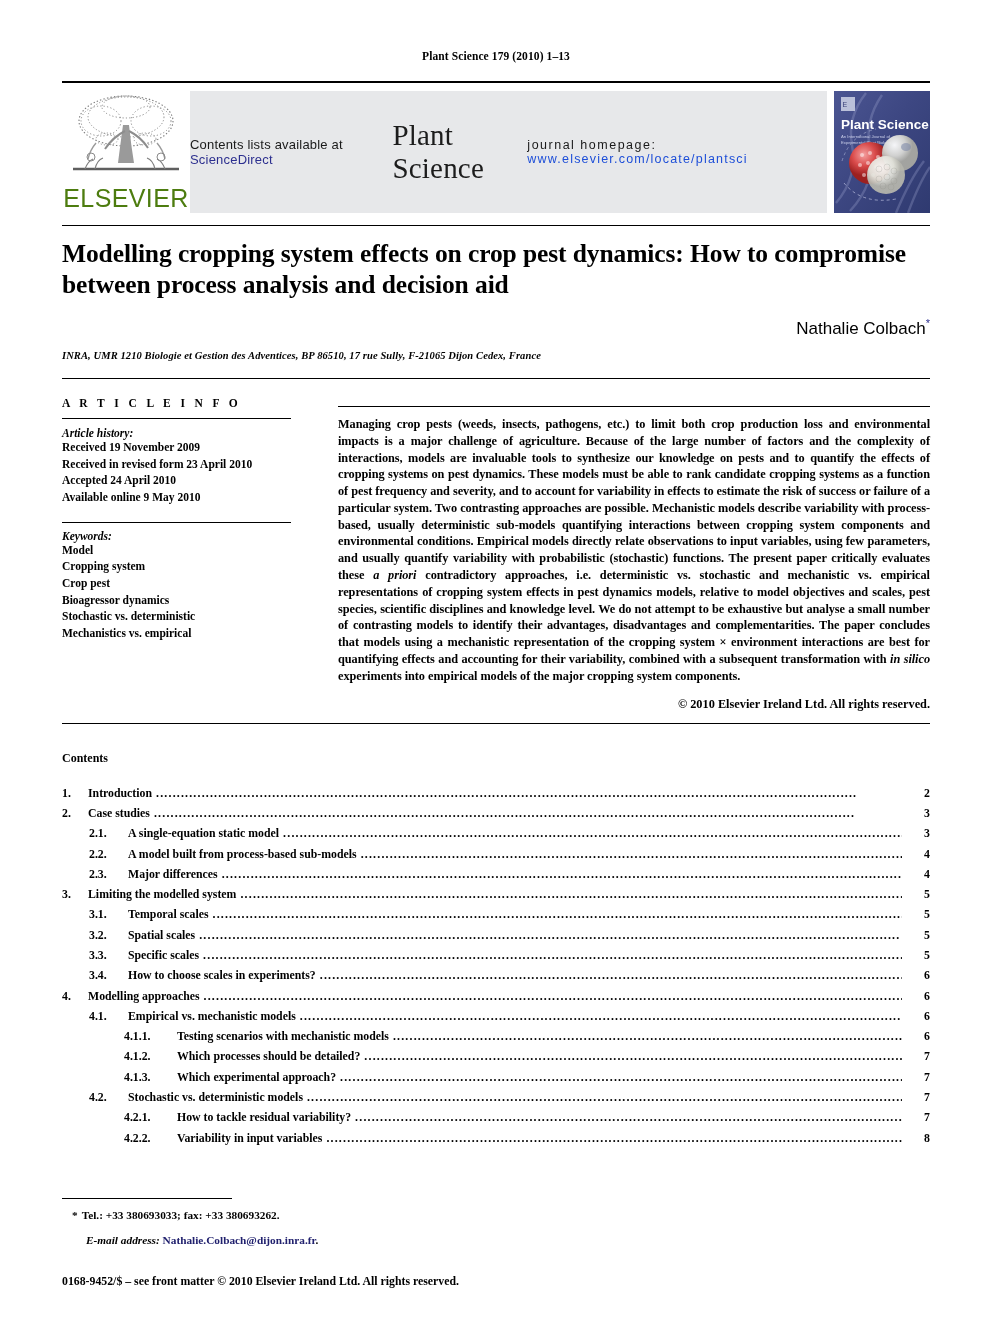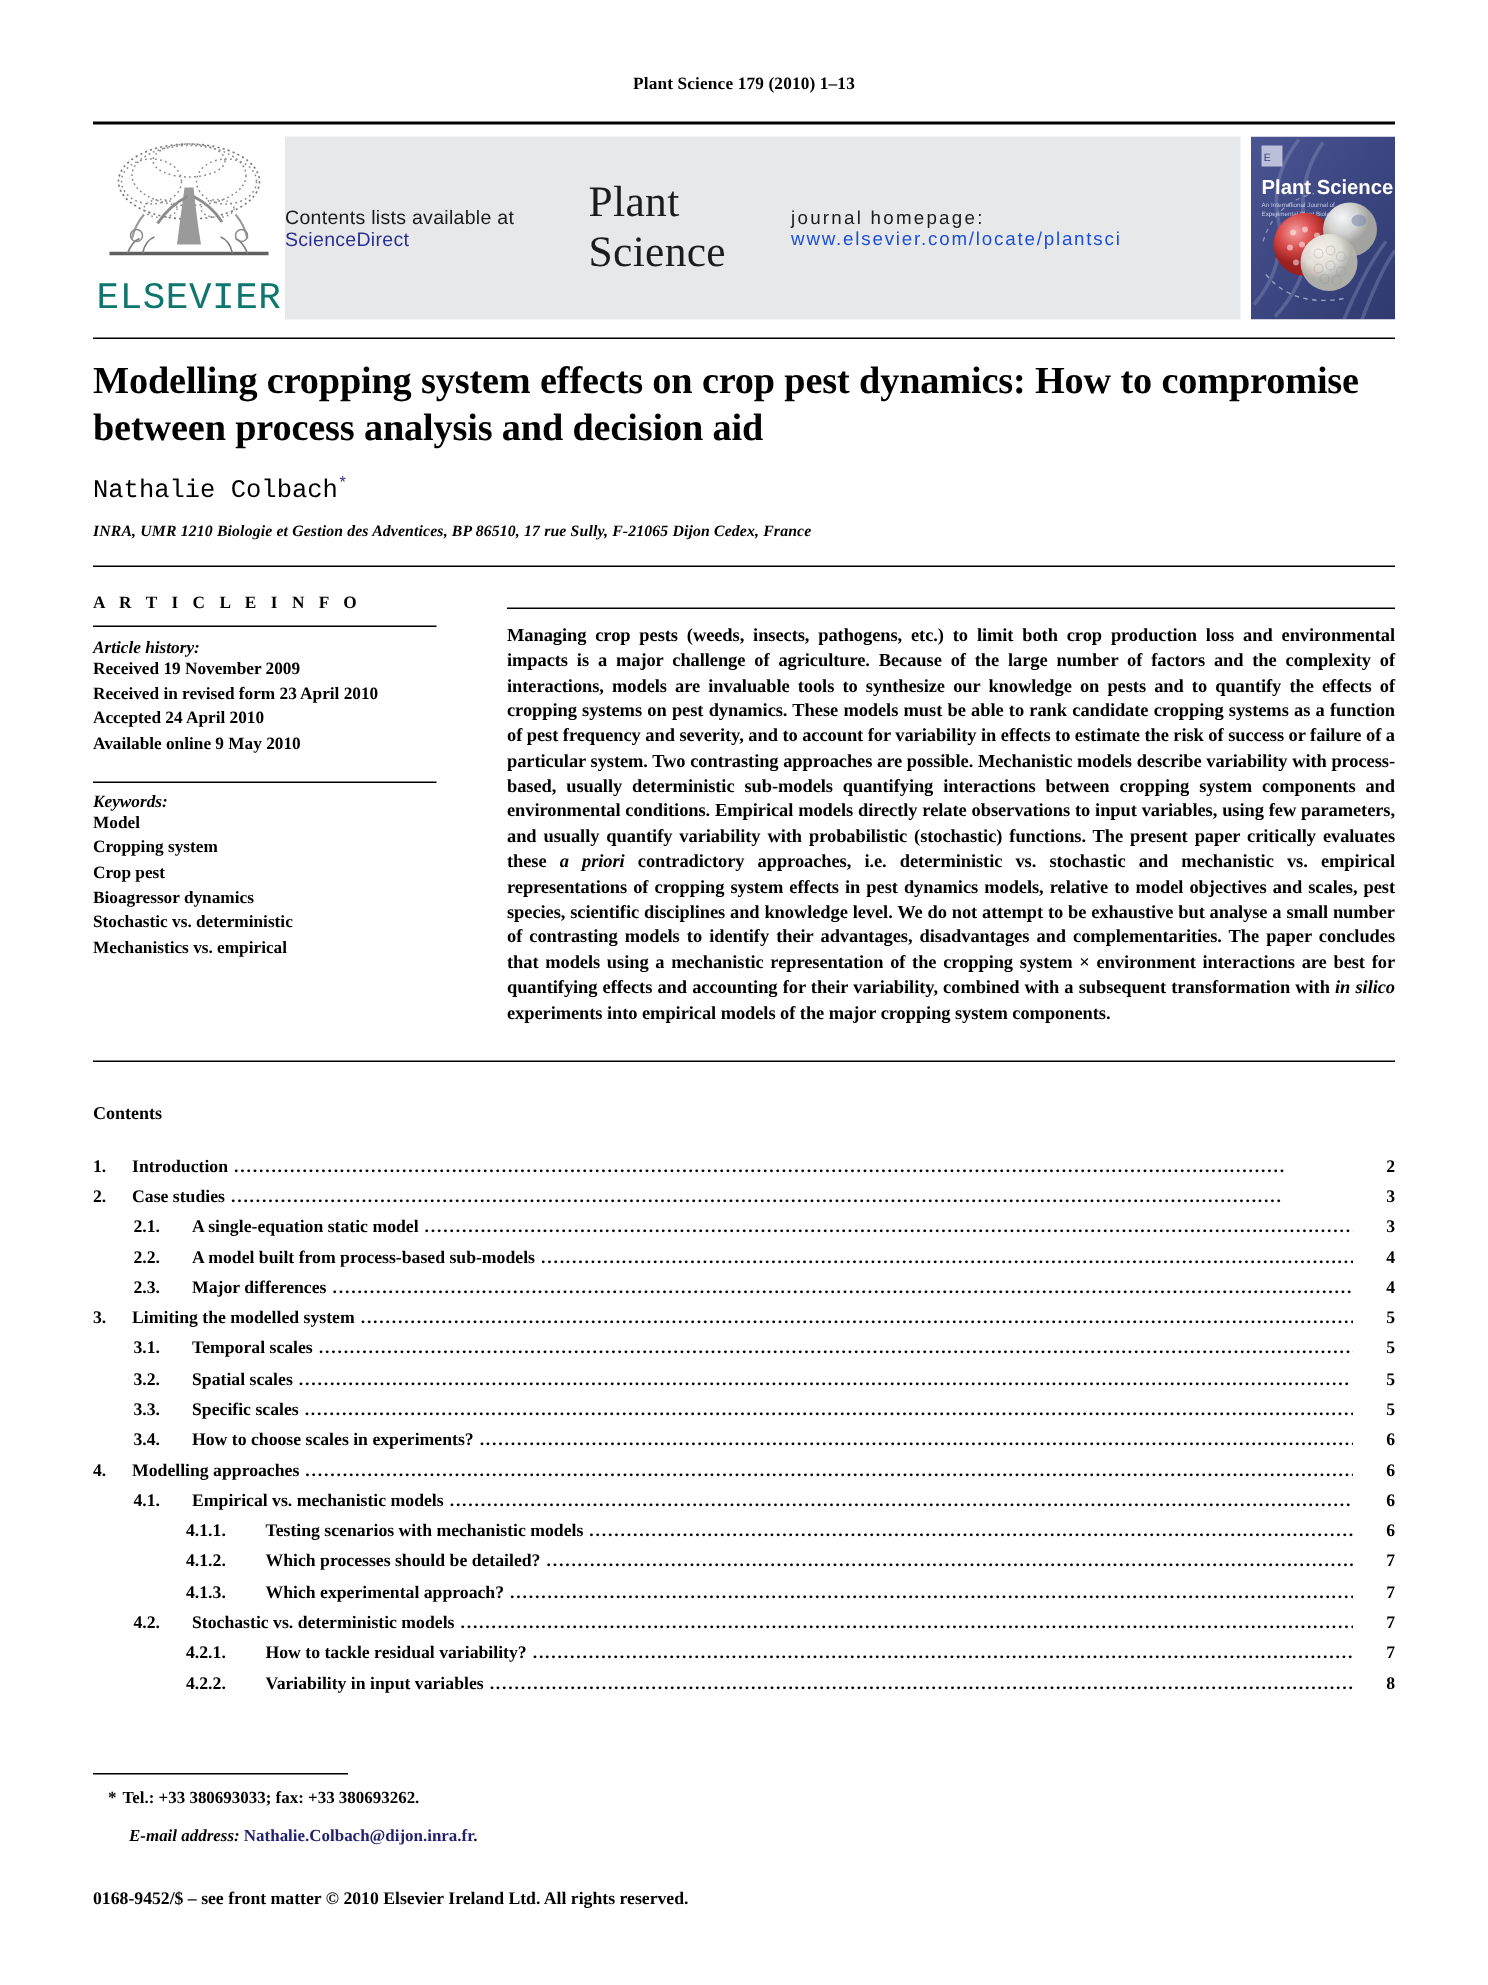--- a/index.html
+++ b/index.html
@@ -38,22 +38,22 @@
     width: 128px;
     flex: 0 0 128px;
     display: flex;
     flex-direction: column;
     align-items: center;
     justify-content: flex-end;
     padding-bottom: 2px;
   }
   .tree-svg { display: block; }
   .elsevier-word {
-    font-family: Liberation Mono, monospace;
-    color: #0f766e;
+    font-family: Liberation Sans, sans-serif;
+    color: #4d7c0f;
     font-size: 25px;
     letter-spacing: 0.4px;
     line-height: 1;
     margin-top: 1px;
   }
   .header-center {
     flex: 1 1 auto;
     background: #e7e8ea;
     display: flex;
     align-items: center;
@@ -96,23 +96,24 @@
     margin-top: 16px;
   }
   .art-title {
     font-family: "Liberation Serif", serif;
     font-size: 25.5px;
     line-height: 1.22;
     margin-top: 12px;
     letter-spacing: -0.1px;
   }
   .authors {
-    font-family: Liberation Mono, monospace;
+    font-family: Liberation Sans, sans-serif;
     font-size: 17px;
     margin-top: 0;
+    text-align: right;
   }
   .authors sup { font-size: 11px; vertical-align: super; }
   .affiliation {
     font-family: "Liberation Serif", serif;
     font-style: italic;
     font-weight: bold;
     font-size: 10.5px;
     margin-top: 11px;
     letter-spacing: 0.1px;
   }
@@ -372,20 +373,21 @@
         <div class="kw-line">Crop pest</div>
         <div class="kw-line">Bioagressor dynamics</div>
         <div class="kw-line">Stochastic vs. deterministic</div>
         <div class="kw-line">Mechanistics vs. empirical</div>
       </div>
     </div>
 
     <div class="col-right">
       <div class="thin-rule"></div>
       <p class="abstract-body"><span>Managing crop pests (weeds, insects, pathogens, etc.) to limit both crop production loss and environmental impacts is a major challenge of agriculture. Because of the large number of factors and the complexity of interactions, models are invaluable tools to synthesize our knowledge on pests and to quantify the effects of cropping systems on pest dynamics. These models must be able to rank candidate cropping systems as a function of pest frequency and severity, and to account for variability in effects to estimate the risk of success or failure of a particular system. Two contrasting approaches are possible. Mechanistic models describe variability with process-based, usually deterministic sub-models quantifying interactions between cropping system components and environmental conditions. Empirical models directly relate observations to input variables, using few parameters, and usually quantify variability with probabilistic (stochastic) functions. The present paper critically evaluates these </span><i>a priori</i><span> contradictory approaches, i.e. deterministic vs. stochastic and mechanistic vs. empirical representations of cropping system effects in pest dynamics models, relative to model objectives and scales, pest species, scientific disciplines and knowledge level. We do not attempt to be exhaustive but analyse a small number of contrasting models to identify their advantages, disadvantages and complementarities. The paper concludes that models using a mechanistic representation of the cropping system × environment interactions are best for quantifying effects and accounting for their variability, combined with a subsequent transformation with </span><i>in silico</i><span> experiments into empirical models of the major cropping system components.</span></p>
+      <div class="copyright">© 2010 Elsevier Ireland Ltd. All rights reserved.</div>
     </div>
   </div>
 
   <div class="abs-end-rule"></div>
 
   <div class="contents-head">Contents</div>
   <div class="toc">
       <div class="toc-row lvl1">
         <span class="toc-num">1.</span>
         <span class="toc-label">Introduction</span>

